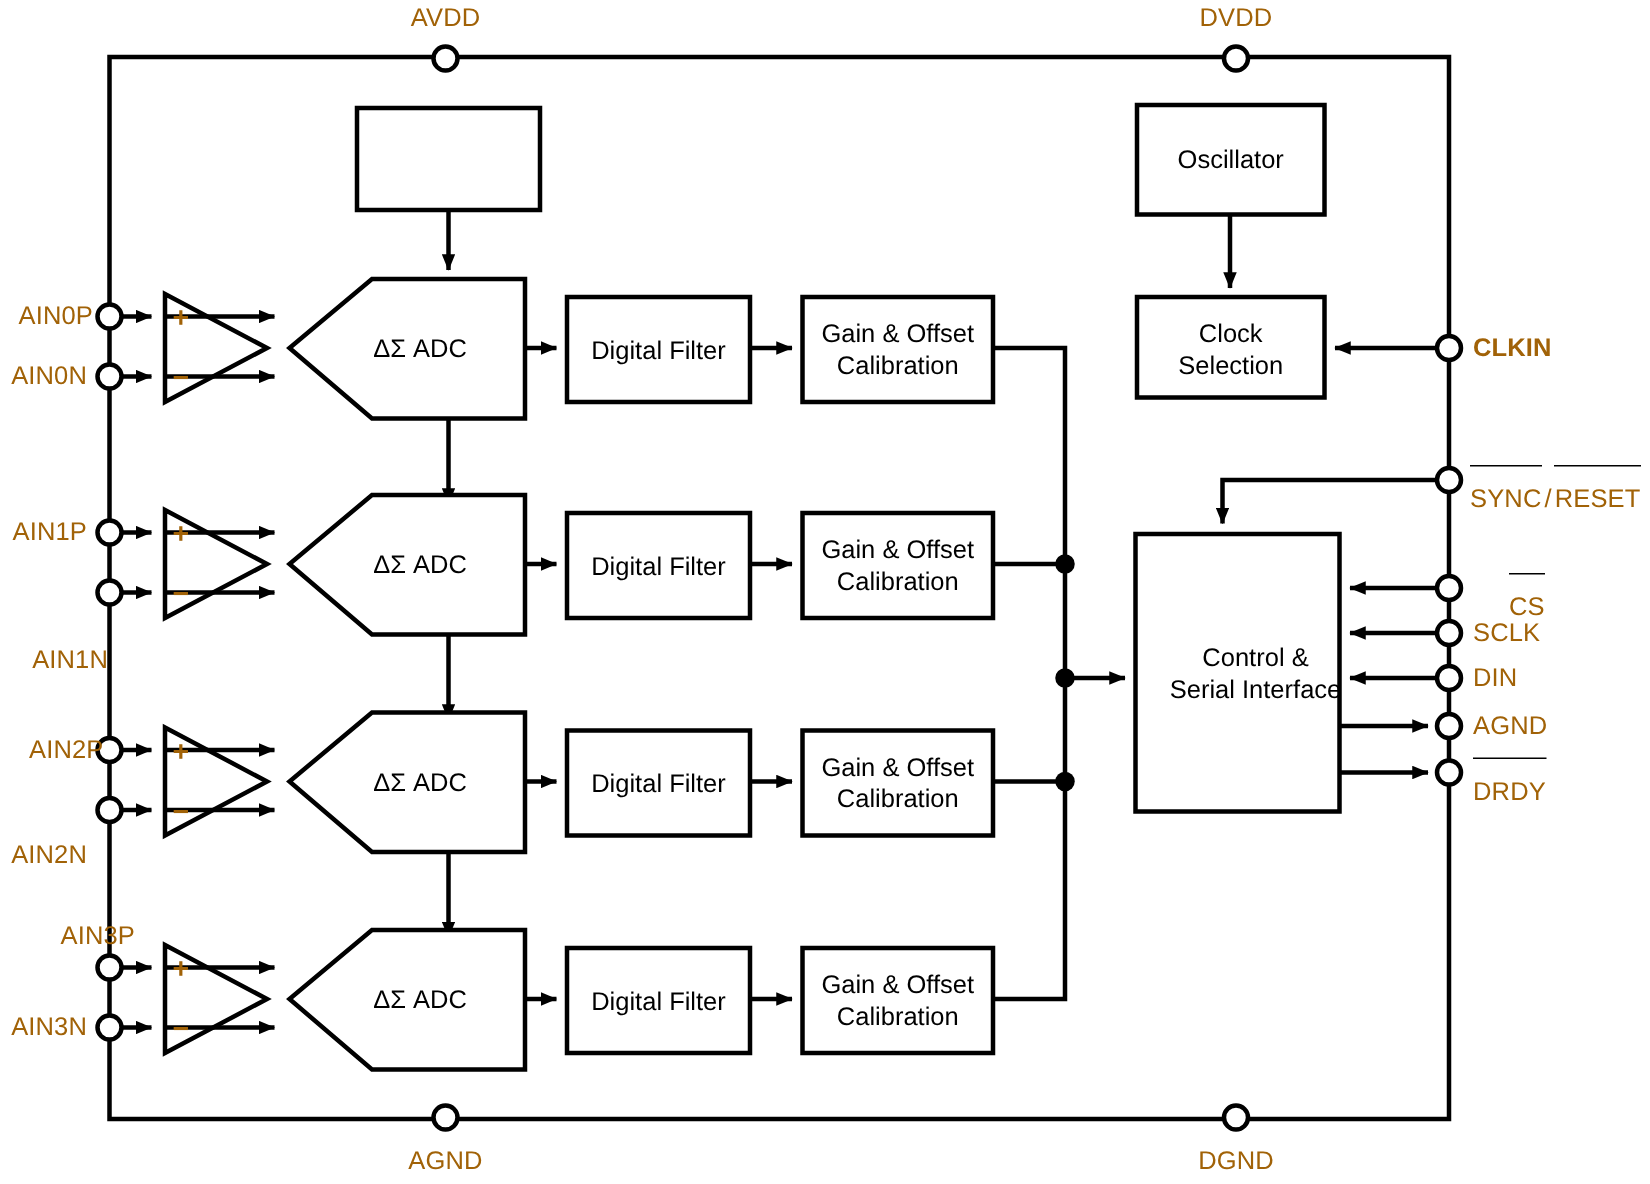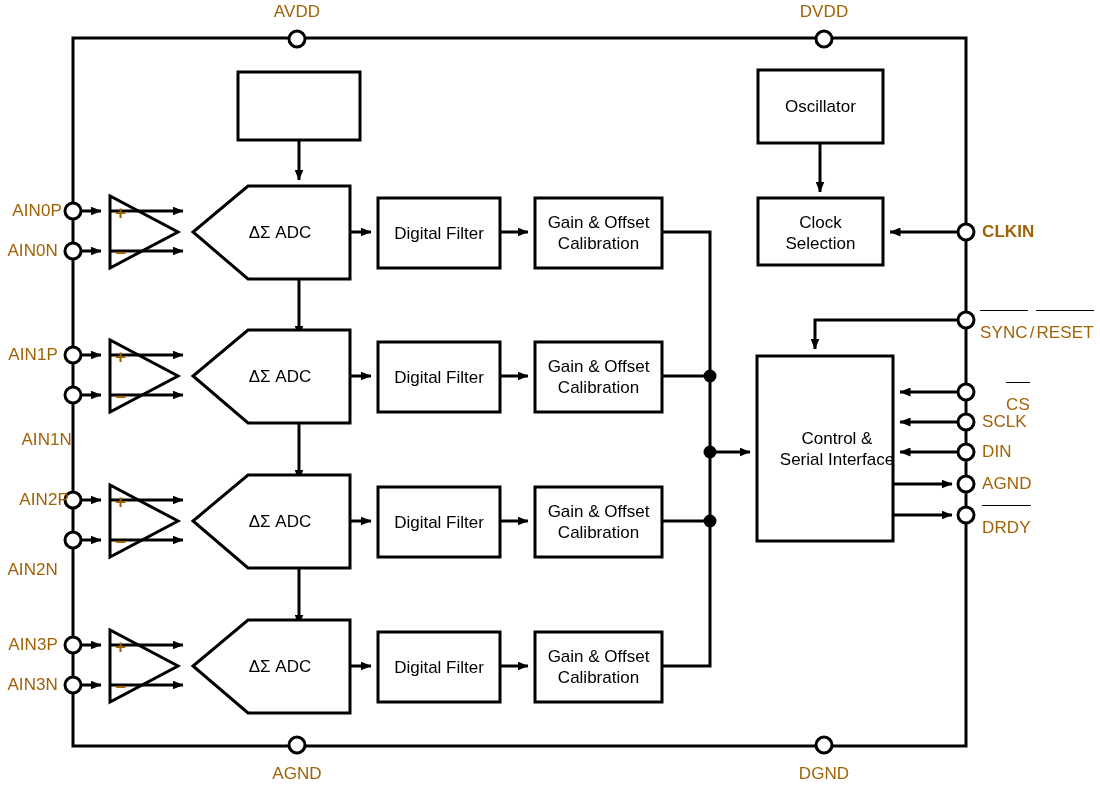--- a/index.html
+++ b/index.html
@@ -213,21 +213,21 @@
   <div class="lbl c" style="left:764px;top:2px;width:120px;">DVDD</div>
   <div class="lbl c" style="left:237px;top:764px;width:120px;">AGND</div>
   <div class="lbl c" style="left:764px;top:764px;width:120px;">DGND</div>
 
   <div class="lbl r" style="left:4px;top:201px;width:58px;text-align:right;">AIN0P</div>
   <div class="lbl r" style="left:0px;top:241px;width:58px;">AIN0N</div>
   <div class="lbl r" style="left:0px;top:345px;width:58px;">AIN1P</div>
   <div class="lbl r" style="left:14px;top:385px;width:58px;margin-top:45px;">AIN1N</div>
   <div class="lbl r" style="left:0px;top:490px;width:58px;margin-left:11px;">AIN2P</div>
   <div class="lbl r" style="left:0px;top:530px;width:58px;margin-top:30px;">AIN2N</div>
-  <div class="lbl r" style="left:0px;top:635px;width:58px;">AIN3P</div>
+  <div class="lbl r" style="left:0px;top:614px;width:58px;padding-left:32px;">AIN3P</div>
   <div class="lbl r" style="left:0px;top:675px;width:58px;">AIN3N</div>
 
   <div class="lbl sym" style="left:115px;top:203px;">+</div>
   <div class="lbl sym" style="left:115px;top:243px;">−</div>
   <div class="lbl sym" style="left:115px;top:347px;">+</div>
   <div class="lbl sym" style="left:115px;top:387px;">−</div>
   <div class="lbl sym" style="left:115px;top:492px;">+</div>
   <div class="lbl sym" style="left:115px;top:532px;">−</div>
   <div class="lbl sym" style="left:115px;top:637px;">+</div>
   <div class="lbl sym" style="left:115px;top:677px;">−</div>

